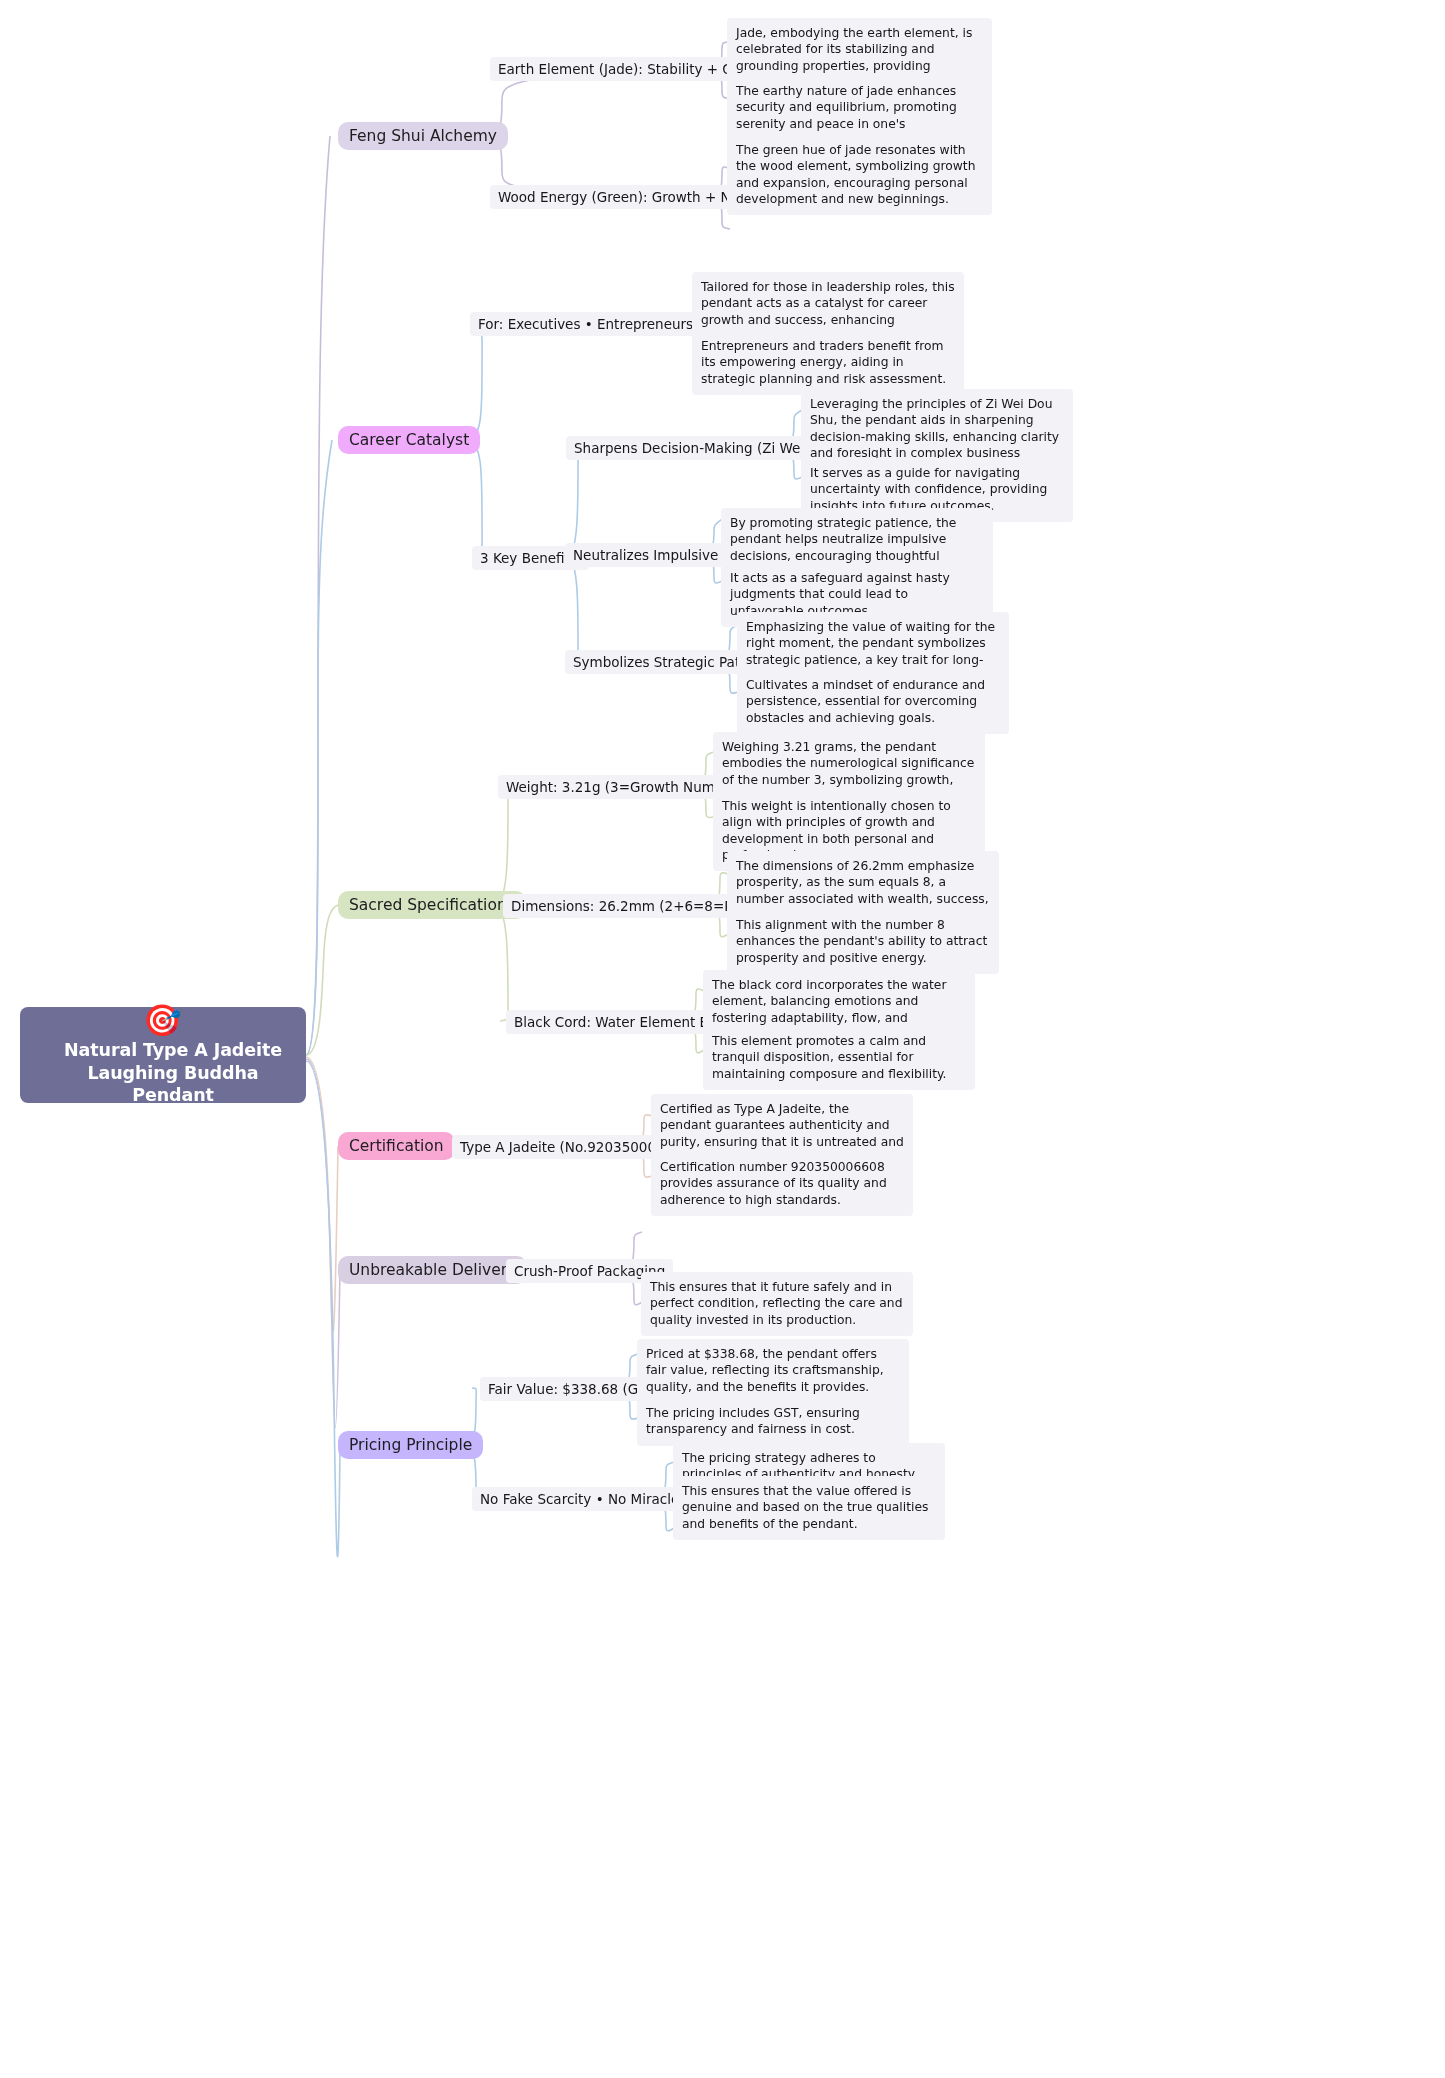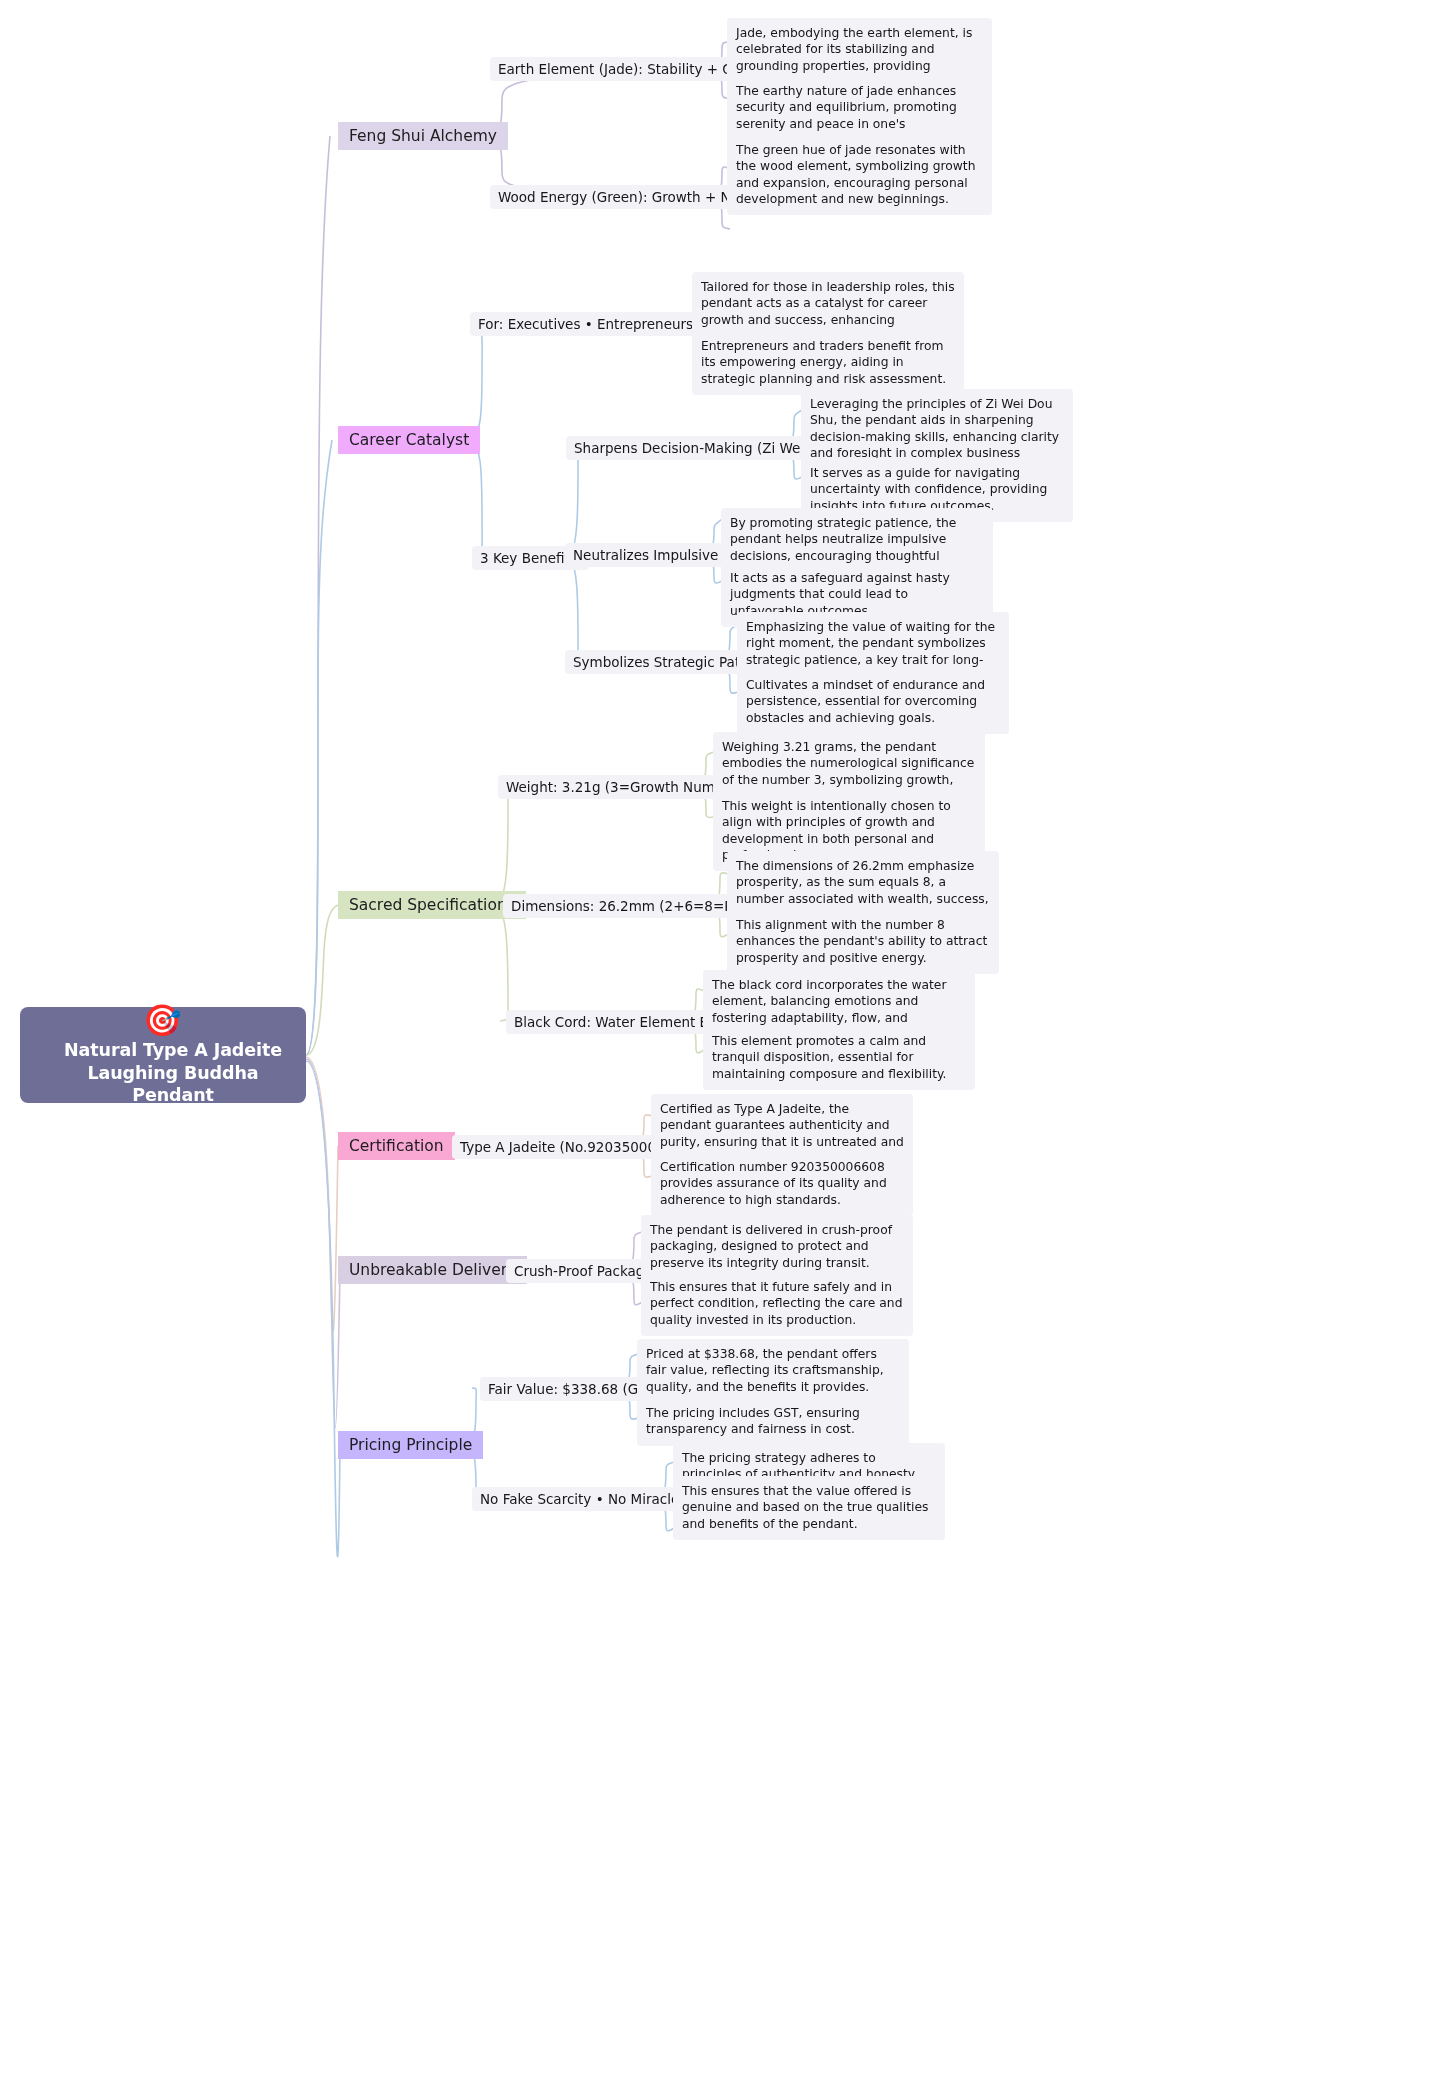--- a/index.html
+++ b/index.html
@@ -53,21 +53,21 @@
     margin-left: 20px;
   }
 
   
   .topic {
     height: 28px;
     padding: 0 11px;
     justify-content: center;
     font-size: 15.5px;
     color: #1d1d1f;
-    border-radius: 0;
+    border-radius: 10px;
     white-space: nowrap;
   }
 
   
   .sub {
     height: 24px;
     padding: 0 8px;
     justify-content: center;
     background: #f2f2f7;
     font-size: 13.5px;
@@ -275,23 +275,20 @@
     <span>Certification number 920350006608 provides assurance of its quality and adherence to high standards.</span>
   </div>
 
   <div class="node topic" style="left:338px; top:1256px; background:#d9cfe3;">
     <span>Unbreakable Delivery</span>
   </div>
 
   <div class="node sub" style="left:506px; top:1259px;">
     <span>Crush-Proof Packaging</span>
   </div>
-  <div class="leaf" style="position:absolute; left:641px; top:1215px; width:272px;">
-    <span>The pendant is delivered in crush-proof packaging, designed to protect and preserve its integrity during transit.</span>
-  </div>
   <div class="leaf" style="position:absolute; left:641px; top:1272px; width:272px;">
     <span>This ensures that it future safely and in perfect condition, reflecting the care and quality invested in its production.</span>
   </div>
 
   <div class="node topic" style="left:338px; top:1431px; background:#c4b5fd;">
     <span>Pricing Principle</span>
   </div>
 
   <div class="node sub" style="left:480px; top:1377px;">
     <span>Fair Value: $338.68 (GST Incl.)</span>

